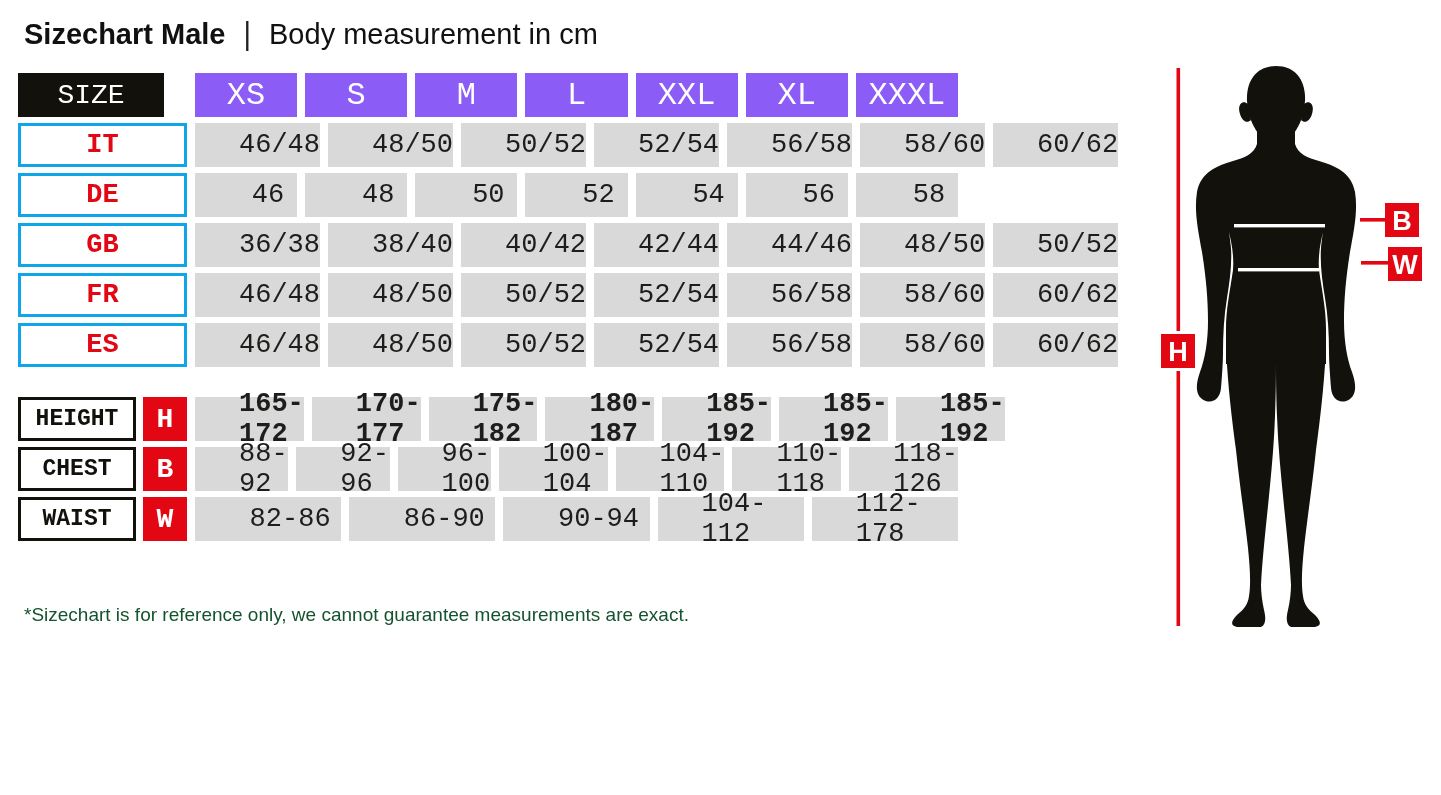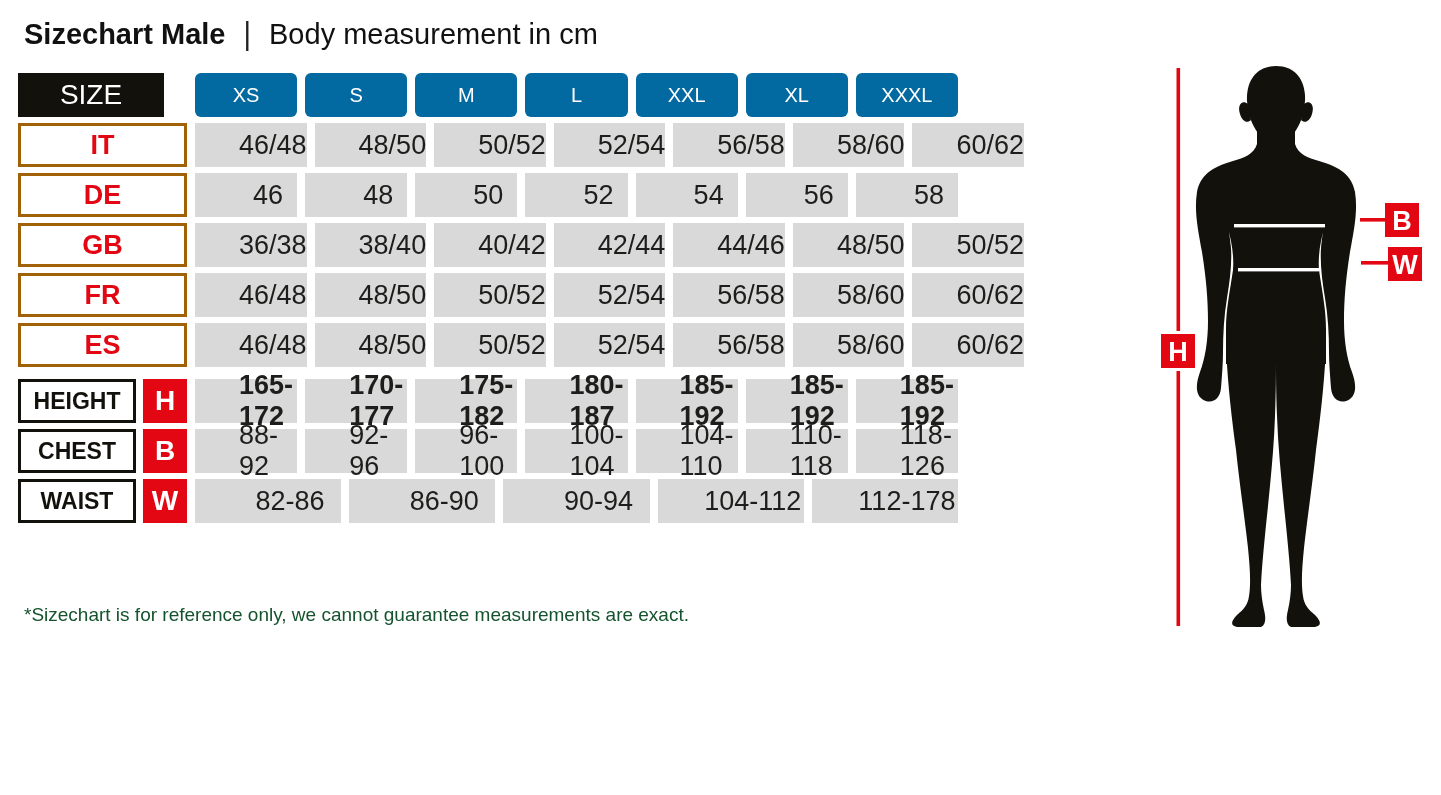--- a/index.html
+++ b/index.html
@@ -17,43 +17,42 @@
     display:flex; align-items:baseline; gap:18px;
     font-size:29px; color:#111;
     white-space:nowrap;
   }
   .title-main { font-weight:bold; }
   .title-sep  { font-weight:300; color:#222; transform:scaleY(1.05); }
   .title-sub  { font-weight:normal; }
 
   
   .size-table {
-    position:absolute; left:18px; top:73px; width:940px;
+    position:absolute; left:18px; top:73px; width:940px;font-family:Liberation Mono, monospace;
   }
   .t-row { display:flex; gap:8px; height:44px; margin-bottom:6px; }
   .t-row:last-child { margin-bottom:0; }
-  .measure-section { margin-top:12px; }
+  .measure-section { margin-top:30px; }
 
   .label-col { width:169px; flex:0 0 169px; display:flex; gap:7px; }
 
   .size-header-box {
     width:146px; height:44px;
     background:#13110c; color:#fff;
     display:flex; align-items:center; justify-content:center;
     font-size:28px;
   }
   .head-cell {
-    flex:1; background:#0369a1; color:#fff;
-    display:flex; align-items:center; justify-content:center;
-    font-size:20px;
-    border-radius:6px;
+    flex:1; background:#8b5cf6; color:#fff;
+    display:flex; align-items:center; justify-content:center;
+    font-size:32px;
   }
   .country-box {
     flex:1; background:#fff;
-    border:3px solid #a16207;
+    border:3px solid #0ea5e9;
     color:#e30613; font-weight:bold; font-size:27px;
     display:flex; align-items:center; justify-content:center;
   }
   .measure-box {
     flex:1; background:#fff;
     border:3px solid #13110c;
     color:#13110c; font-weight:bold; font-size:23px;
     display:flex; align-items:center; justify-content:center;
     letter-spacing:0px;
   }

